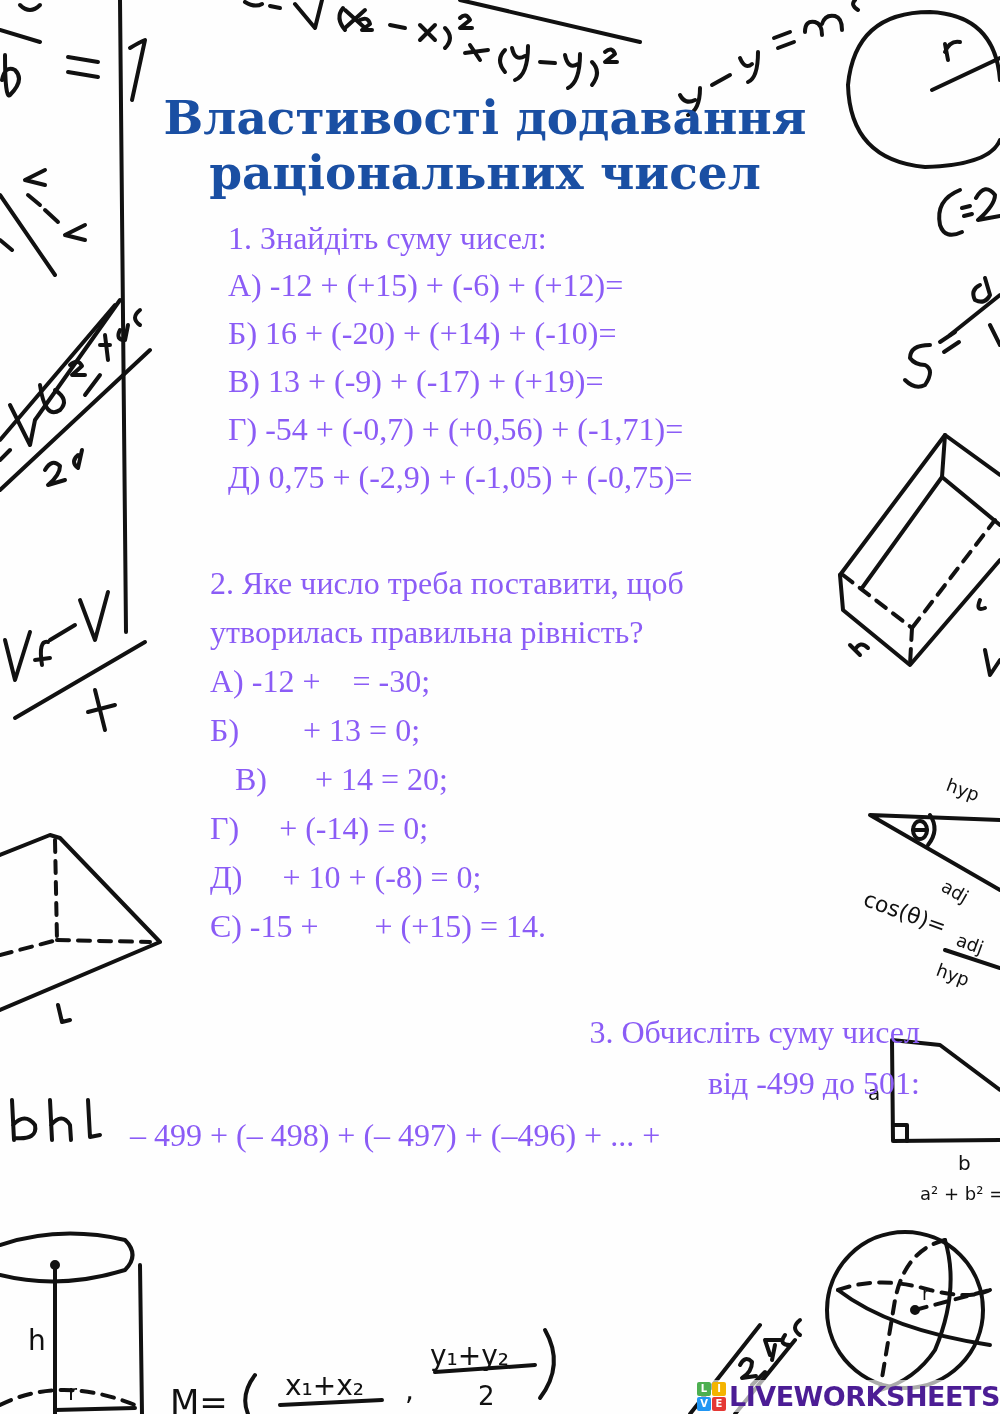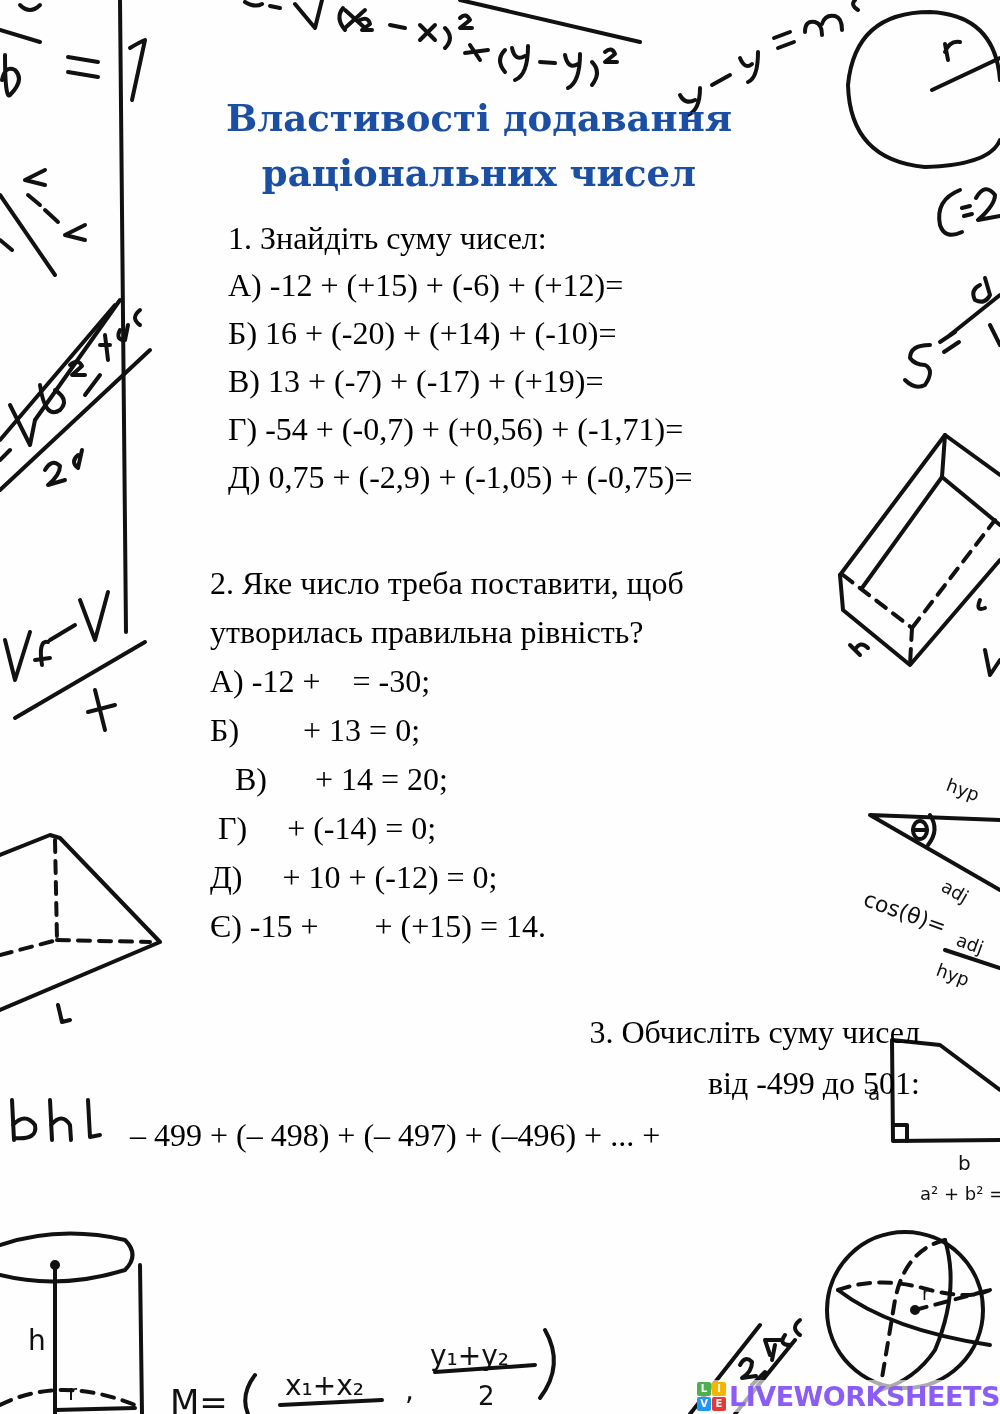--- a/index.html
+++ b/index.html
@@ -6,40 +6,40 @@
     body { width: 1000px; height: 1414px; position: relative; overflow: hidden; }
     .page { position: absolute; left: 0; top: 0; width: 1000px; height: 1414px; background: #fefefe; }
     svg.doodles { position: absolute; left: 0; top: 0; width: 1000px; height: 1414px; }
     .doodles path, .doodles line, .doodles circle, .doodles ellipse, .doodles polyline, .doodles polygon {
       fill: none; stroke: #111; stroke-width: 4; stroke-linecap: round; stroke-linejoin: round;
     }
     .doodles .dash { stroke-dasharray: 12 9; }
     .doodles text { font-family: "DejaVu Sans", sans-serif; fill: #111; }
 
     .title {
-      position: absolute; left: 4px; width: 950px; text-align: center;
+      position: absolute; left: 10px; width: 950px; text-align: center;
       font-family: "DejaVu Serif", serif; font-weight: bold; color: #1a4fa3;
-      font-size: 37px; line-height: 56px;
+      font-size: 47px; line-height: 56px;
     }
     .t1 { top: 90px; }
     .t2 { top: 145px; }
 
     .line {
-      position: absolute; font-family: "Liberation Serif", serif; color: #000000;
+      position: absolute; font-family: "Liberation Serif", serif; color: #8b5cf6;
       font-size: 32px; line-height: 40px; white-space: pre;
     }
     .center { left: 0; width: 920px; text-align: right; }
 
     .logo {
       position: absolute; left: 697px; top: 1380px; height: 32px; display: flex; align-items: center;
       background: rgba(255,255,255,0.65);
     }
     .logo-badge { display: grid; grid-template-columns: 14px 14px; grid-template-rows: 14px 14px; gap: 1px; margin-right: 3px; }
     .logo-badge span { font-family: "DejaVu Sans", sans-serif; font-size: 10px; font-weight: bold; color: #fff; display: flex; align-items: center; justify-content: center; border-radius: 2px; }
-    .logo-text { font-family: "DejaVu Sans", sans-serif; font-weight: bold; font-size: 27px; color: #8b5cf6; letter-spacing: -0.5px; }
+    .logo-text { font-family: "DejaVu Sans", sans-serif; font-weight: bold; font-size: 27px; color: #4c1d95; letter-spacing: -0.5px; }
   </style>
 </head>
 <body>
 
 <div class="page">
 
   <svg class="doodles" viewBox="0 0 1000 1414">
 
     <g>
       <path d="M20 5 Q30 15 40 5"></path>
@@ -234,31 +234,31 @@
       <text x="922" y="1300" font-size="18">r</text>
     </g>
   </svg>
 
   <div class="title t1">Властивості додавання</div>
   <div class="title t2">раціональних чисел</div>
 
   <div class="line" style="left:228px; top:218px;">1. Знайдіть суму чисел:</div>
   <div class="line" style="left:228px; top:265px;">А) -12 + (+15) + (-6) + (+12)=</div>
   <div class="line" style="left:228px; top:313px;text-align:center;">Б) 16 + (-20) + (+14) + (-10)=</div>
-  <div class="line" style="left:228px; top:361px;">В) 13 + (-7) + (-17) + (+19)=</div>
+  <div class="line" style="left:228px; top:361px;">В) 13 + (-9) + (-17) + (+19)=</div>
   <div class="line" style="left:228px; top:409px;">Г) -54 + (-0,7) + (+0,56) + (-1,71)=</div>
   <div class="line" style="left:228px; top:457px;">Д) 0,75 + (-2,9) + (-1,05) + (-0,75)=</div>
 
   <div class="line" style="left:210px; top:563px;">2. Яке число треба поставити, щоб</div>
   <div class="line" style="left:210px; top:612px;">утворилась правильна рівність?</div>
   <div class="line" style="left:210px; top:661px;">А) -12 +    = -30;</div>
   <div class="line" style="left:210px; top:710px;">Б)        + 13 = 0;</div>
   <div class="line" style="left:210px; top:759px;margin-left:25px;">В)      + 14 = 20;</div>
-  <div class="line" style="left:210px; top:808px;margin-left:8px;">Г)     + (-14) = 0;</div>
-  <div class="line" style="left:210px; top:857px;">Д)     + 10 + (-12) = 0;</div>
+  <div class="line" style="left:210px; top:808px;">Г)     + (-14) = 0;</div>
+  <div class="line" style="left:210px; top:857px;">Д)     + 10 + (-8) = 0;</div>
   <div class="line" style="left:210px; top:906px;">Є) -15 +       + (+15) = 14.</div>
 
   <div class="line center" style="top:1012px;">3. Обчисліть суму чисел</div>
   <div class="line center" style="top:1063px;">від -499 до 501:</div>
   <div class="line" style="left:130px; top:1115px;text-align:right;">– 499 + (– 498) + (– 497) + (–496) + ... +</div>
 
   <div class="logo">
     <div class="logo-badge">
       <span style="background:#4caf50">L</span>
       <span style="background:#f4b400">I</span>

